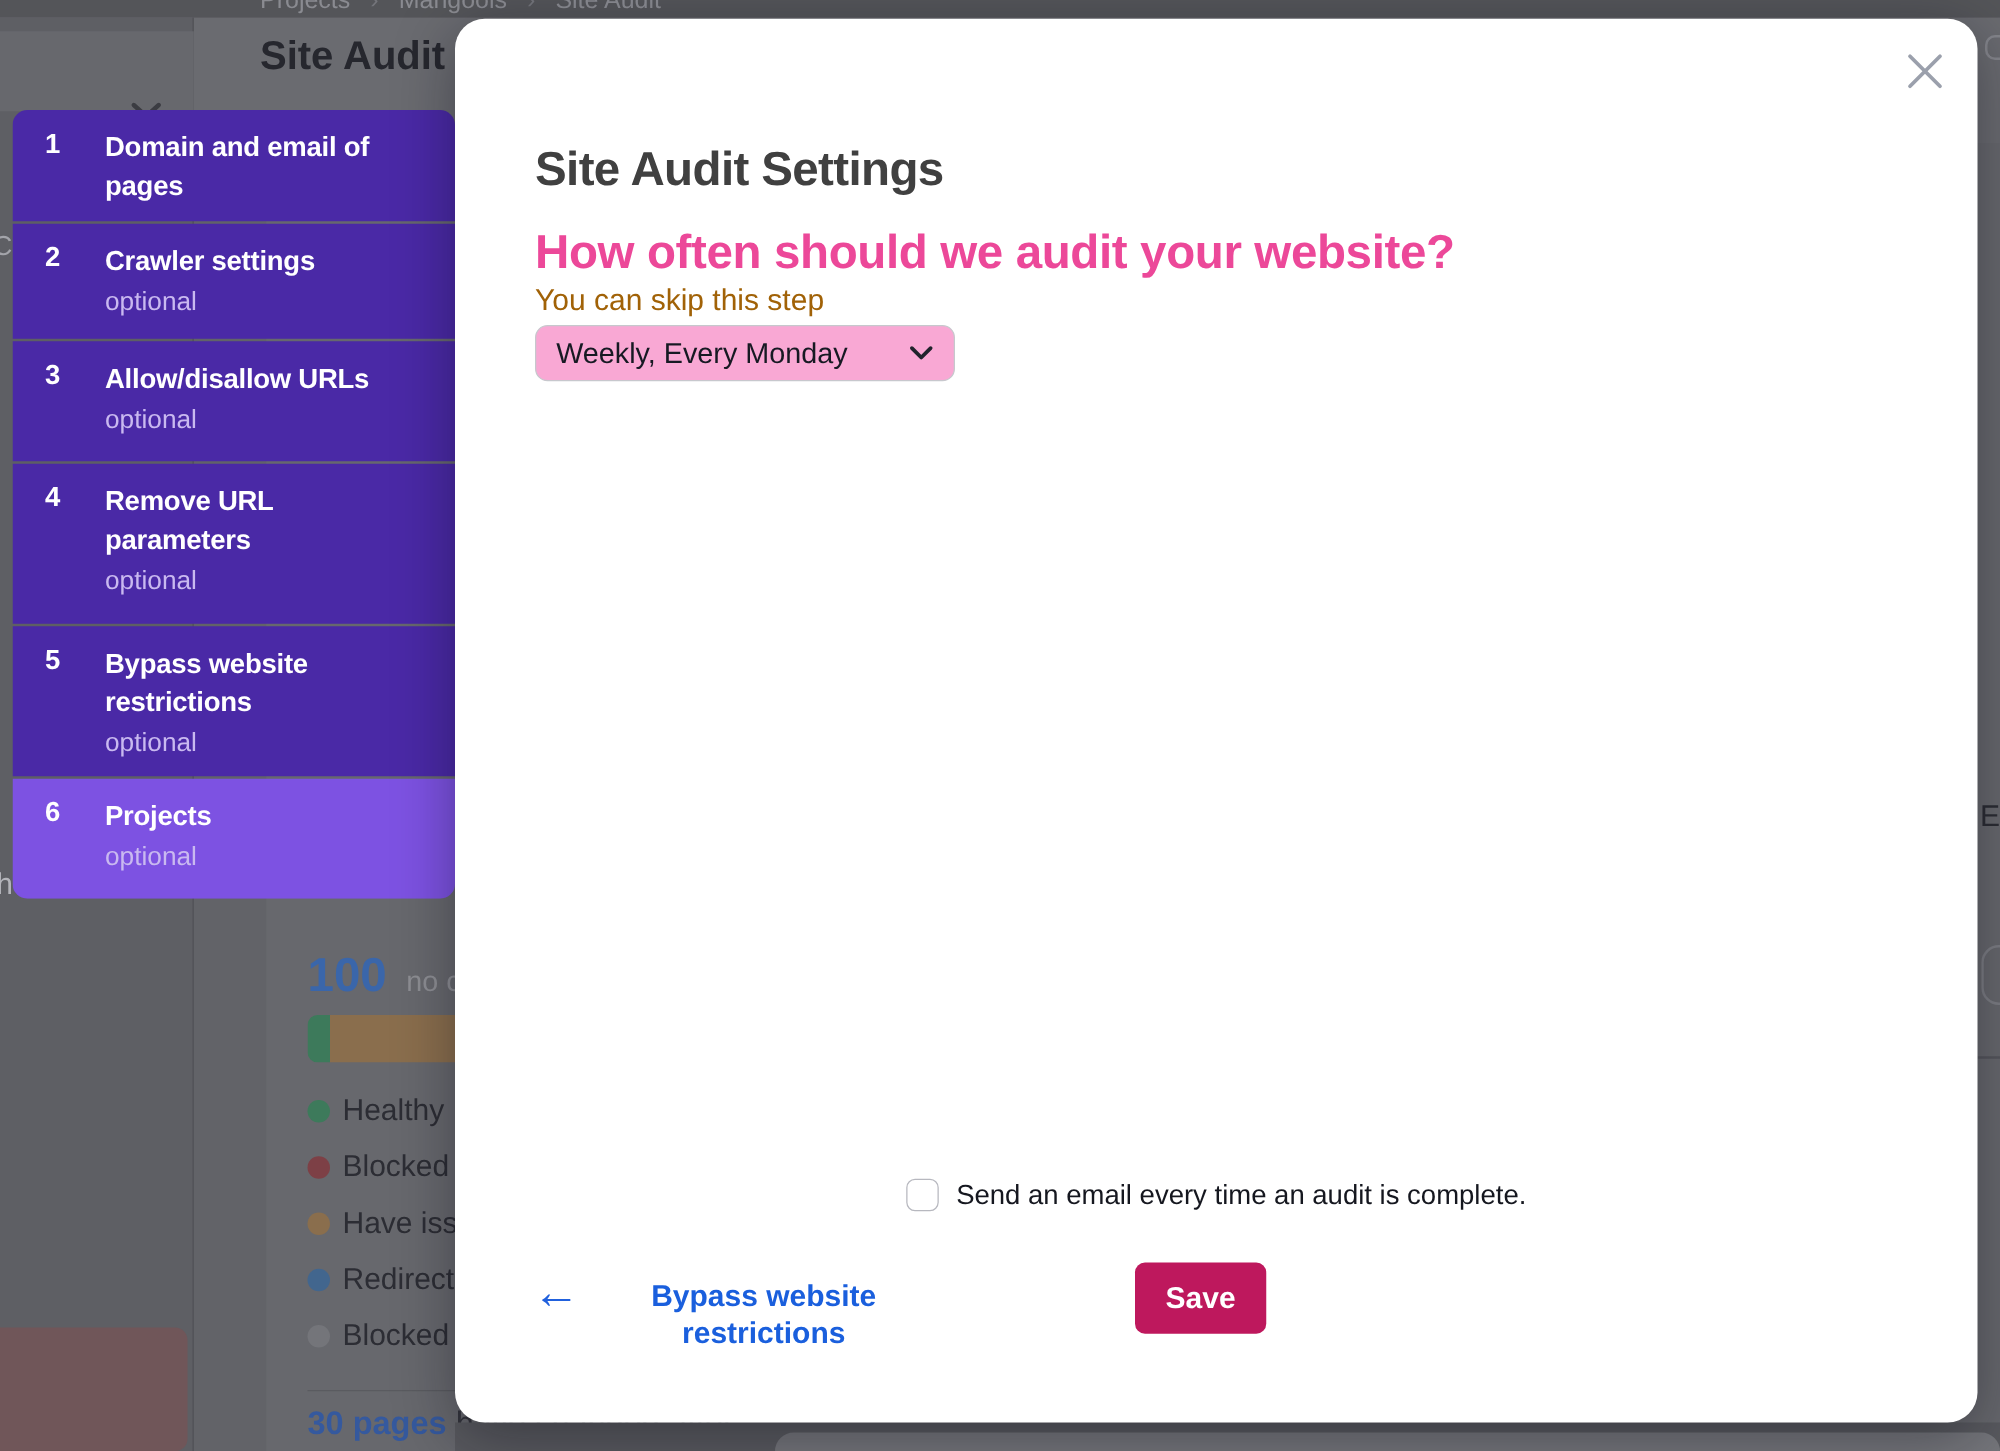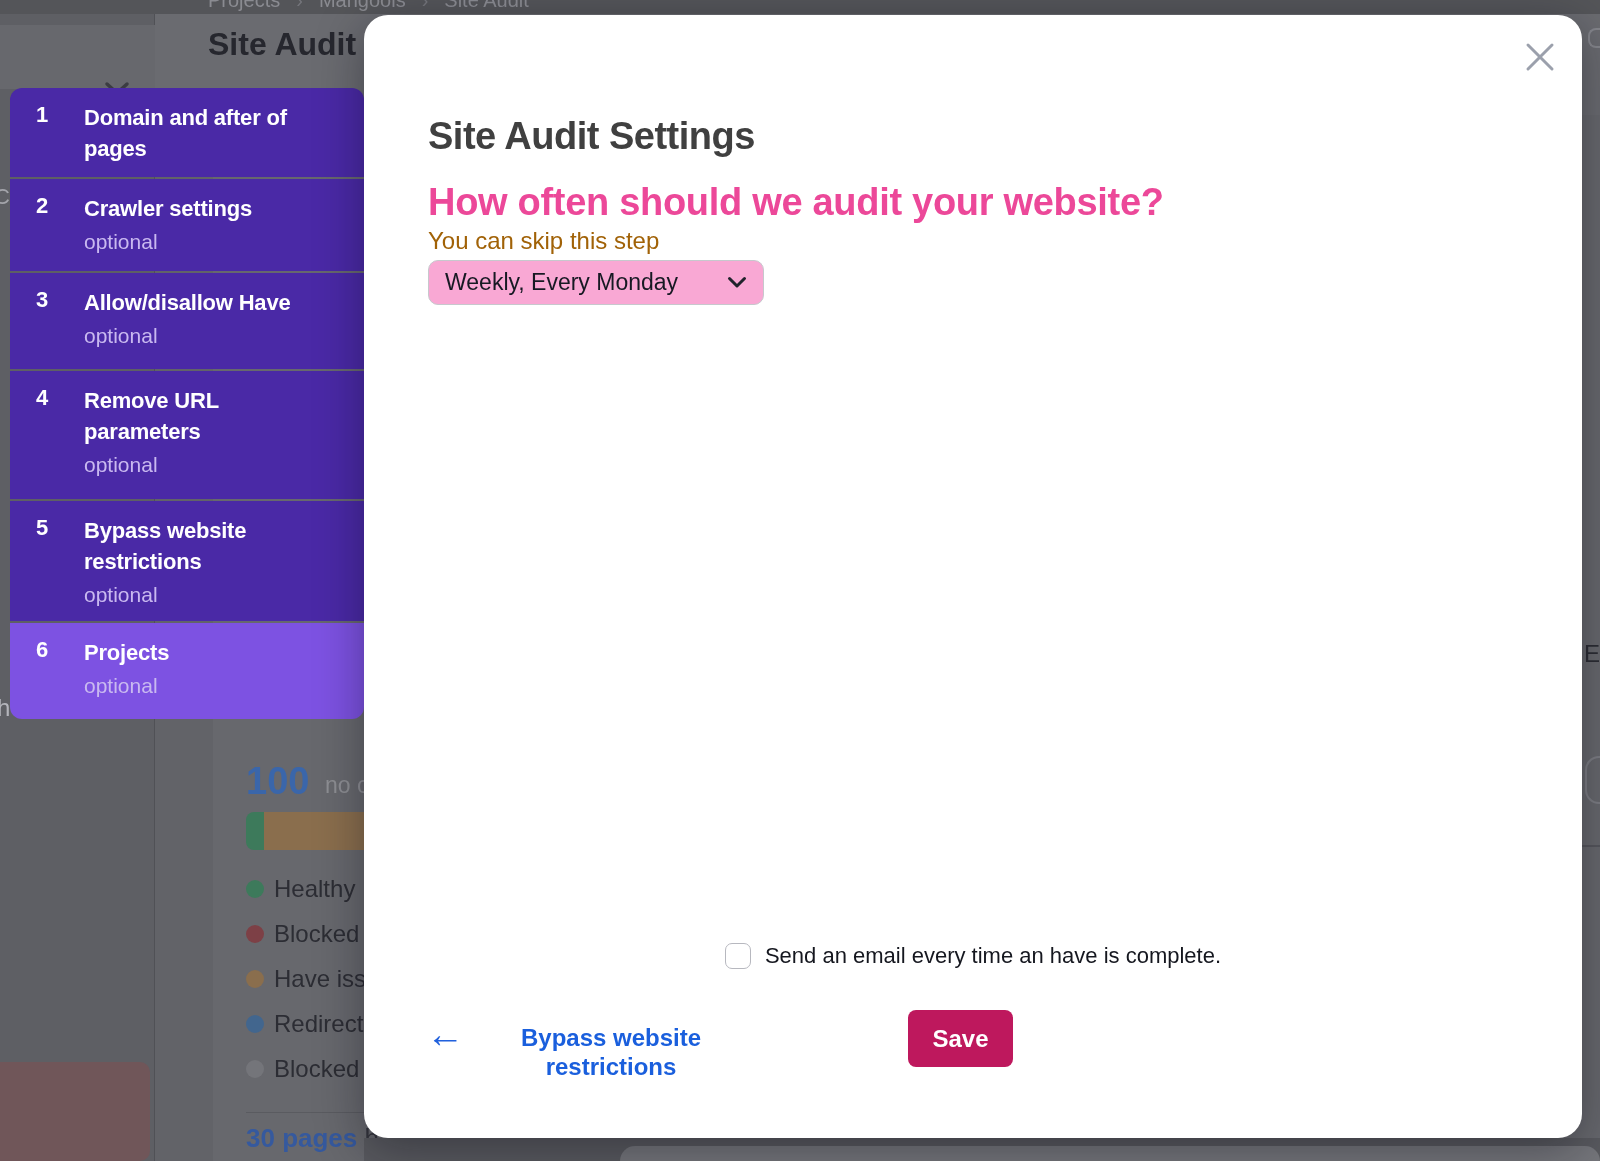--- a/index.html
+++ b/index.html
@@ -151,35 +151,35 @@
   <div class="r-outline2"></div>
   <div class="r-hline"></div>
   <div class="abs below-strip"></div>
   <div class="abs bg-card2"></div>
 </div>
 
 <div id="steps">
   <div class="step h89">
     <span class="step-num">1</span>
     <div class="step-body">
-      <div class="step-title">Domain and after of pages</div>
+      <div class="step-title">Domain and email of pages</div>
 
     </div>
   </div>
   <div class="step h92">
     <span class="step-num">2</span>
     <div class="step-body">
       <div class="step-title">Crawler settings</div>
       <div class="step-opt">optional</div>
     </div>
   </div>
   <div class="step h96">
     <span class="step-num">3</span>
     <div class="step-body">
-      <div class="step-title">Allow/disallow Have</div>
+      <div class="step-title">Allow/disallow URLs</div>
       <div class="step-opt">optional</div>
     </div>
   </div>
   <div class="step h128">
     <span class="step-num">4</span>
     <div class="step-body">
       <div class="step-title">Remove URL parameters</div>
       <div class="step-opt">optional</div>
     </div>
   </div>
@@ -214,20 +214,20 @@
 
   <div class="m-select" role="button">
     <span class="m-select-value">Weekly, Every Monday</span>
     <svg width="20" height="13" viewBox="0 0 20 13">
       <polyline points="2.5,2.5 10,10 17.5,2.5" fill="none" stroke="#21232c" stroke-width="3" stroke-linecap="round" stroke-linejoin="round"></polyline>
     </svg>
   </div>
 
   <div class="checkbox-row">
     <div class="checkbox" role="checkbox" aria-checked="false"></div>
-    <span class="checkbox-label">Send an email every time an have is complete.</span>
+    <span class="checkbox-label">Send an email every time an audit is complete.</span>
   </div>
 
   <button class="back-arrow">←</button>
   <div class="bypass-link">Bypass website restrictions</div>
   <button class="save-btn">Save</button>
 
 </div>
 
 </body></html>

